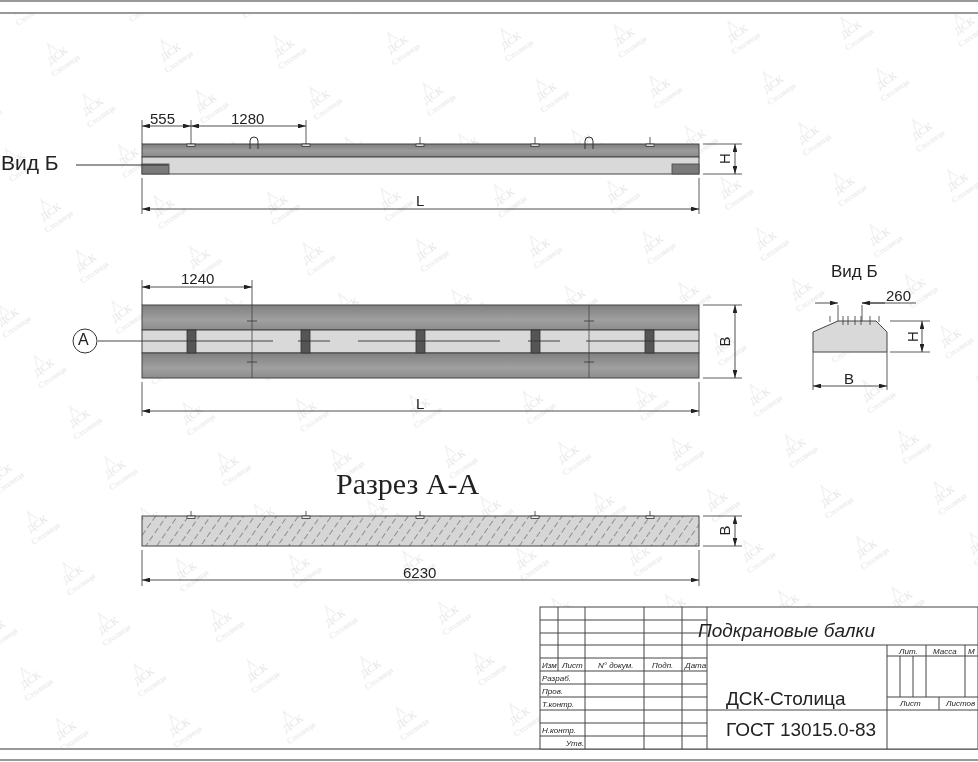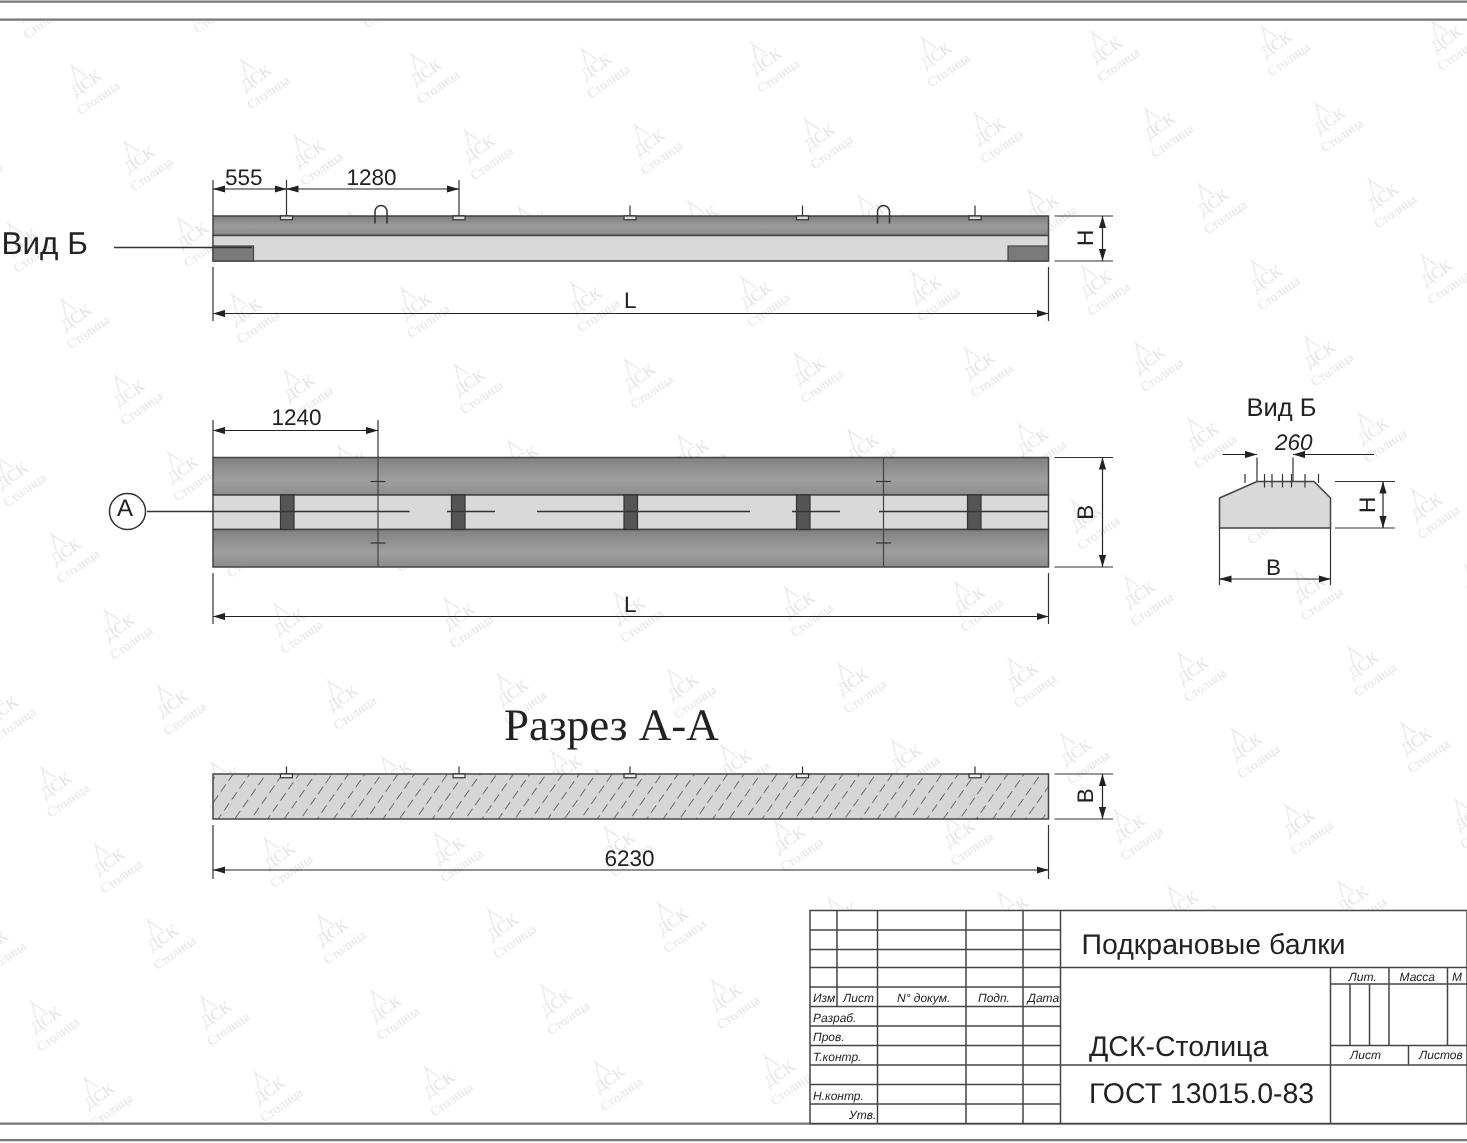--- a/index.html
+++ b/index.html
@@ -204,40 +204,40 @@
 <div class="abs t-label" style="left:1px;top:151px;">Вид Б</div>
 <div class="abs t-dim" style="left:416px;top:192px;">L</div>
 <div class="abs t-dim rot" style="left:719px;top:150px;">H</div>
 
 <div class="abs t-dim" style="left:181px;top:270px;">1240</div>
 <div class="abs" style="left:78px;top:331px;font-size:16px;">A</div>
 <div class="abs t-dim rot" style="left:719px;top:333px;">B</div>
 <div class="abs t-dim" style="left:416px;top:395px;">L</div>
 
 <div class="abs" style="left:831px;top:262px;font-size:17px;">Вид Б</div>
-<div class="abs t-dim" style="left:850px;top:287px;font-style:italic;">260</div>
+<div class="abs t-dim" style="left:886px;top:287px;">260</div>
 <div class="abs t-dim rot" style="left:907px;top:328px;">H</div>
 <div class="abs t-dim" style="left:844px;top:370px;">B</div>
 
 <div class="abs t-title" style="left:336px;top:467px;font-family:Liberation Serif, serif;">Разрез А-А</div>
 <div class="abs t-dim rot" style="left:719px;top:522px;">B</div>
 <div class="abs t-dim" style="left:403px;top:564px;">6230</div>
 
 <div class="abs tb-small" style="left:542px;top:661px;">Изм</div>
 <div class="abs tb-small" style="left:562px;top:661px;">Лист</div>
 <div class="abs tb-small" style="left:598px;top:661px;">N° докум.</div>
 <div class="abs tb-small" style="left:652px;top:661px;">Подп.</div>
 <div class="abs tb-small" style="left:685px;top:661px;">Дата</div>
 <div class="abs tb-small" style="left:542px;top:674px;">Разраб.</div>
 <div class="abs tb-small" style="left:542px;top:687px;">Пров.</div>
 <div class="abs tb-small" style="left:542px;top:700px;">Т.контр.</div>
 <div class="abs tb-small" style="left:542px;top:726px;">Н.контр.</div>
 <div class="abs tb-small" style="left:566px;top:739px;">Утв.</div>
 
-<div class="abs tb-big" style="left:721px;top:620px;">Подкрановые балки</div>
+<div class="abs tb-big" style="left:698px;top:620px;font-style:italic;">Подкрановые балки</div>
 <div class="abs tb-big" style="left:726px;top:688px;">ДСК-Столица</div>
 <div class="abs tb-big" style="left:726px;top:719px;">ГОСТ 13015.0-83</div>
 
 <div class="abs tb-small" style="left:899px;top:647px;">Лит.</div>
 <div class="abs tb-small" style="left:933px;top:647px;">Масса</div>
 <div class="abs tb-small" style="left:968px;top:647px;">М</div>
 <div class="abs tb-small" style="left:900px;top:699px;">Лист</div>
 <div class="abs tb-small" style="left:946px;top:699px;">Листов</div>
 
 </body></html>

